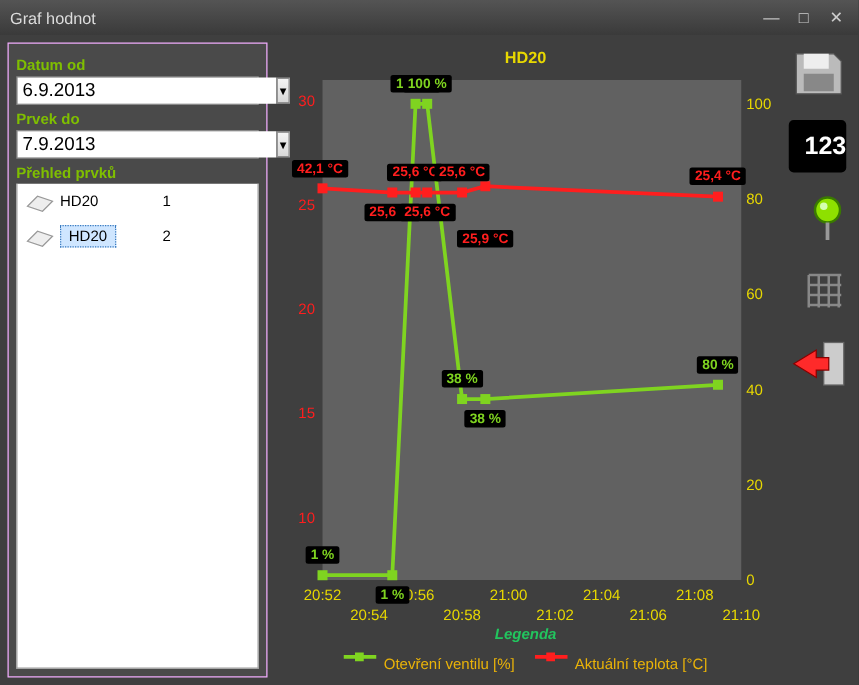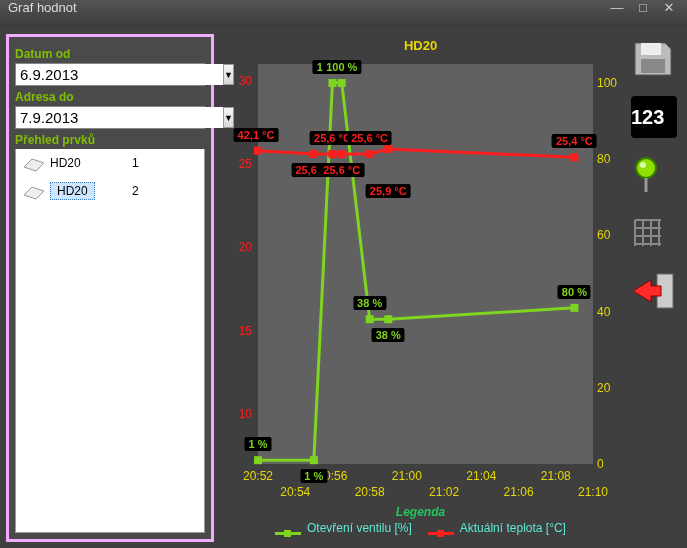--- a/index.html
+++ b/index.html
@@ -1,43 +1,43 @@
 <!DOCTYPE html>
 <html><head>
 <meta charset="utf-8">
 <style>
   html,body{margin:0;padding:0;background:#3a3a3a;font-family:"Segoe UI",Tahoma,sans-serif;font-size:12px;color:#ccc;overflow:hidden}
   .window{width:687px;height:548px;background:#3f3f3f;display:flex;flex-direction:column;box-sizing:border-box}
-  .titlebar{height:28px;background:linear-gradient(#545454,#3a3a3a);display:flex;align-items:flex-start;padding:0 8px;color:#ddd;font-size:13px}
+  .titlebar{height:28px;background:linear-gradient(#545454,#3a3a3a);display:flex;align-items:center;padding:0 8px;color:#ddd;font-size:13px}
   .titlebar .spacer{flex:1}
   .tb-btn{width:20px;height:16px;margin-left:6px;text-align:center;cursor:pointer;color:#ccc}
   .body{flex:1;display:flex;min-height:0}
-  .sidebar{width:208px;background:#4a4a4a;border:3px solid #f0abfc;margin:6px 0 6px 6px;box-sizing:border-box;display:flex;flex-direction:column;padding:6px}
+  .sidebar{width:208px;background:#4a4a4a;border:1px solid #f0abfc;margin:6px 0 6px 6px;box-sizing:border-box;display:flex;flex-direction:column;padding:6px}
   .lbl{color:#7fbf00;font-weight:bold;margin:4px 0 2px}
   .datebox{display:flex;background:#f97316;border:1px solid #888}
   .datebox input{flex:1;border:none;font-size:15px;padding:2px 4px;color:#000;outline:none}
   .datebox button{width:20px;border:1px solid #999;background:linear-gradient(#f4f4f4,#d8d8d8);cursor:pointer;font-size:9px;padding:0}
   .listhead{display:flex;background:linear-gradient(#fdfdfd,#e6e6e6);border:1px solid #999;margin-top:4px}
   .listhead div{padding:3px 6px;color:#000;border-right:1px solid #bbb}
   .listhead div:first-child{width:94px}
   .listhead div:nth-child(2){width:60px}
   .listbody{flex:1;background:#fff;border:1px solid #999;border-top:none;overflow:auto}
   .row{display:flex;align-items:center;padding:4px 2px;color:#000}
   .row .ico{width:24px;height:20px;margin:0 4px}
   .row .nm{width:72px}.row .ad{width:50px;text-align:left;padding-left:10px}
   .row.sel .nm span{background:#cfe6ff;border:1px dotted #3a7bbf;padding:1px 6px}
   .main{flex:1;position:relative;margin:6px}
   .chart{position:absolute;left:0;top:0;right:60px;bottom:0}
   .toolbar{position:absolute;right:0;top:4px;width:54px;display:flex;flex-direction:column;gap:16px;align-items:center}
-  .tool{width:46px;height:42px;cursor:pointer;display:flex;align-items:center;justify-content:flex-start}
+  .tool{width:46px;height:42px;cursor:pointer;display:flex;align-items:center;justify-content:flex-end}
   svg{display:block}
   .tag{position:absolute;background:#000;color:inherit;font-size:11px;font-weight:bold;padding:1px 4px;border-radius:2px;white-space:nowrap;transform:translate(-50%,-50%)}
   .legend{position:absolute;bottom:4px;left:0;right:60px;text-align:center;font-size:12px}
   .legend .title{color:#22c55e;font-style:italic;font-weight:bold;margin-bottom:2px}
-  .legend .item{display:inline-flex;align-items:flex-end;margin:0 8px;color:#5eead4}
+  .legend .item{display:inline-flex;align-items:flex-start;margin:0 8px;color:#eab308}
   .legend .sw{width:26px;height:0;border-top:3px solid;position:relative;margin-right:6px}
   .legend .sw::after{content:"";width:7px;height:7px;background:currentColor;position:absolute;left:9px;top:-5px}
 </style>
 </head>
 <body>
 
 <div class="window">
   <div class="titlebar">
     <span>Graf hodnot</span>
     <span class="spacer"></span>
@@ -45,21 +45,21 @@
     <span class="tb-btn">□</span>
     <span class="tb-btn">✕</span>
   </div>
   <div class="body">
     <div class="sidebar">
       <div class="lbl">Datum od</div>
       <div class="datebox">
         <input value="6.9.2013" style="">
         <button>▼</button>
       </div>
-      <div class="lbl">Adresa do</div>
+      <div class="lbl">Prvek do</div>
       <div class="datebox">
         <input value="7.9.2013" style="">
         <button>▼</button>
       </div>
       <div class="lbl">Přehled prvků</div>
       <div class="listbody" id="listbody">
           <div class="row">
             <span class="ico">
               <svg width="24" height="20">
                 <polygon points="2,14 10,6 22,10 14,18" fill="#eee" stroke="#999"></polygon>

